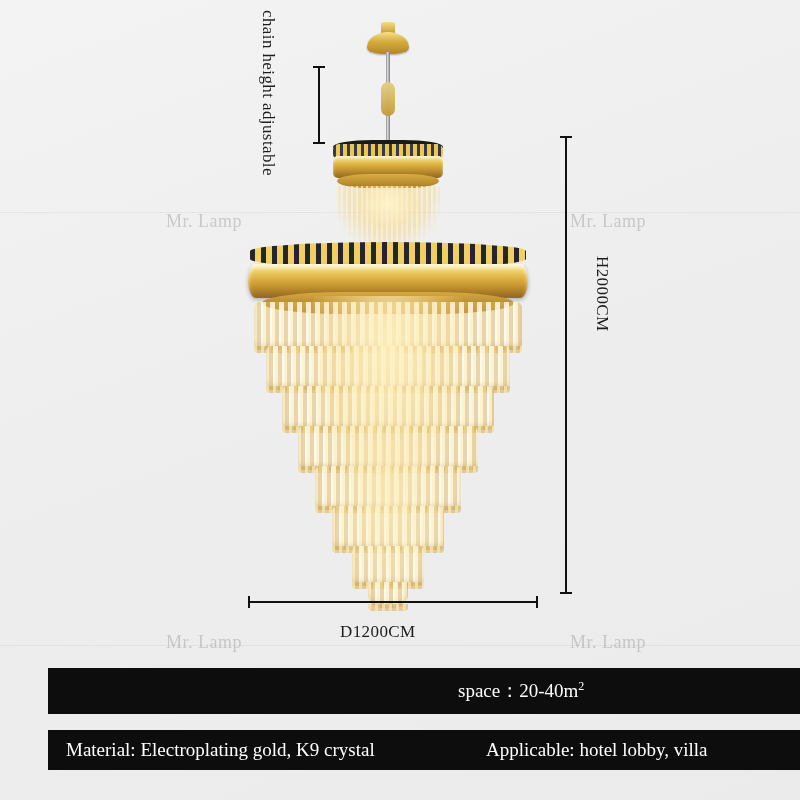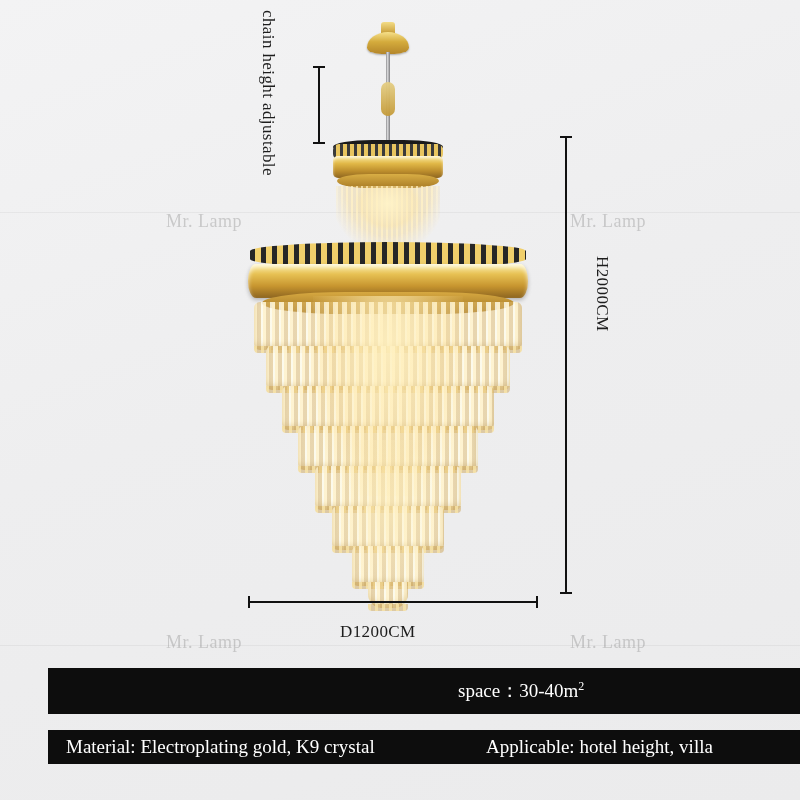--- a/index.html
+++ b/index.html
@@ -289,21 +289,21 @@
     background: #0d0d0d;
     color: #ffffff;
     font-family: "Liberation Serif", serif;
     font-size: 19px;
     display: flex;
     align-items: center;
     white-space: nowrap;
     overflow: hidden;
   }
   .bar1 { left: 48px; top: 668px; width: 752px; height: 46px; }
-  .bar2 { left: 48px; top: 730px; width: 752px; height: 34px; }
+  .bar2 { left: 48px; top: 730px; width: 752px; height: 40px; }
   .bar1 .cell-a { position: absolute; left: 18px; }
   .bar1 .cell-b { position: absolute; left: 410px; }
   .bar2 .cell-a { position: absolute; left: 18px; }
   .bar2 .cell-b { position: absolute; left: 438px; }
   .sup { font-size: 12px; vertical-align: super; }
 </style>
 </head>
 <body>
 
 <div id="page">
@@ -365,21 +365,21 @@
   <div id="h-label" class="dim-label vert-text">H2000CM</div>
 
   <div class="d-dim">
     <div class="stem"></div>
     <div class="cap left"></div>
     <div class="cap right"></div>
   </div>
   <div id="d-label" class="dim-label">D1200CM</div>
 
   <div class="specbar bar1">
-    <span class="cell-b"><span>space：30-40m</span><span class="sup">2</span></span>
+    <span class="cell-b"><span>space：20-40m</span><span class="sup">2</span></span>
   </div>
 
   <div class="specbar bar2">
     <span class="cell-a">Material: Electroplating gold, K9 crystal</span>
-    <span class="cell-b">Applicable: hotel height, villa</span>
+    <span class="cell-b">Applicable: hotel lobby, villa</span>
   </div>
 
 </div>
 
 </body></html>

